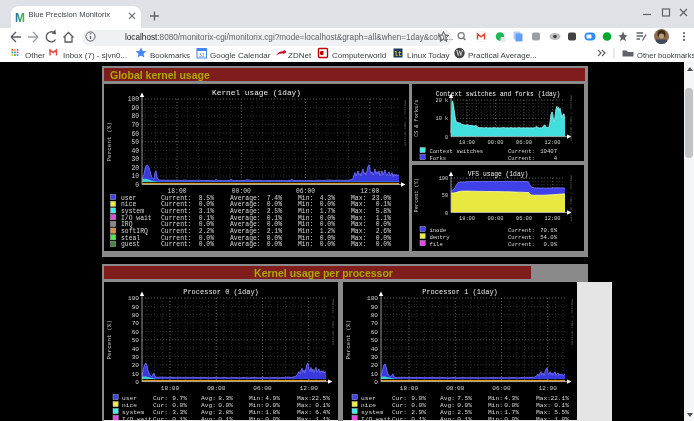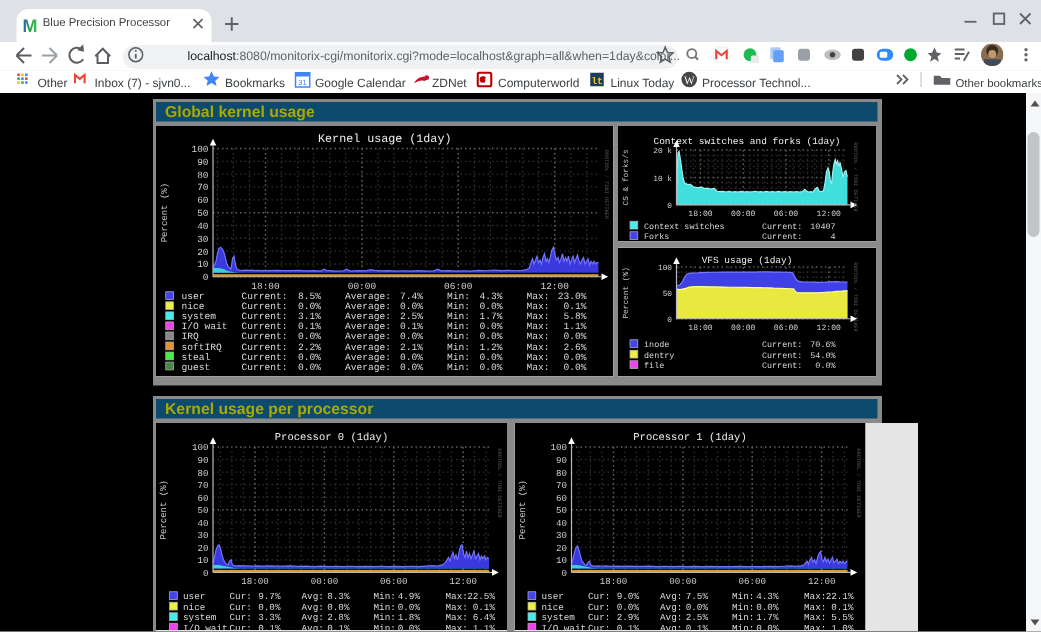--- a/index.html
+++ b/index.html
@@ -9,47 +9,47 @@
 #tabtitle { position:absolute; left:28.5px; top:9.5px; font-size:7.6px; color:#3b3f44; letter-spacing:0; }
 #navbar { position:absolute; left:0; top:28px; width:694px; height:19px; background:#ffffff; }
 #omni { position:absolute; left:82px; top:29.5px; width:370px; height:16px; background:#f0f1f2;
   border-radius:8px; }
 #url { position:absolute; left:101px; top:32.5px; font-size:8.2px; color:#202124; white-space:nowrap;padding-left:24px; }
 #url .d { color:#5f6368; }
 #bookbar { position:absolute; left:0; top:47px; width:694px; height:15px; background:#ffffff; }
 .bk { position:absolute; top:50.5px; font-size:8px; color:#3c4043; white-space:nowrap; }
 #page { position:absolute; left:0; top:62px; width:684px; height:359px; background:#000000; overflow:hidden; }
 .section { position:absolute; background:#8a8a8a; }
-.stitle { position:absolute; background:#0c4a6e; color:#a9a900; font-weight:bold;
+.stitle { position:absolute; background:#7f1d1d; color:#a9a900; font-weight:bold;
   font-size:10.5px; font-family:"Liberation Sans", sans-serif; }
 .stitle span { position:relative; top:1px; left:6px; }
 .cell { position:absolute; background:#e5e5e5; overflow:hidden; }
 #scroll { position:absolute; right:0; top:62px; width:10px; height:359px; background:#f5f6f7; }
 #thumb { position:absolute; right:1px; top:26px; width:8px; height:70px; background:#c1c4c9; border-radius:4px; }
 .sarrow { position:absolute; right:1.5px; width:0; height:0; border-left:3.5px solid transparent;
   border-right:3.5px solid transparent; }
 </style></head>
 <body>
 <div id="win">
   <div id="tabbar">
       <div id="tab"></div>
     </div>
-  <div id="tabtitle">Blue Precision Processor</div>
+  <div id="tabtitle">Blue Precision Monitorix</div>
   <div id="navbar"></div>
   <div id="omni"></div>
   <div id="url">localhost<span class="d">:8080/monitorix-cgi/monitorix.cgi?mode=localhost&amp;graph=all&amp;when=1day&amp;color...</span></div>
   <div id="bookbar"></div>
   <span class="bk" style="left:25px">Other</span>
   <span class="bk" style="left:63px">Inbox (7) - sjvn0...</span>
   <span class="bk" style="left:150px">Bookmarks</span>
   <span class="bk" style="left:210px">Google Calendar</span>
   <span class="bk" style="left:288px">ZDNet</span>
   <span class="bk" style="left:332px">Computerworld</span>
   <span class="bk" style="left:407px">Linux Today</span>
-  <span class="bk" style="left:468px">Processor Technol...</span>
+  <span class="bk" style="left:468px">Practical Average...</span>
   <span class="bk" style="left:637px; font-size:7.6px">Other bookmarks</span>
 
   <div id="page">
 
     <div class="section" style="left:102px; top:4px; width:486px; height:191px;"></div>
     <div class="stitle" style="left:104px; top:6px; width:481px; height:13px;"><span>Global kernel usage</span></div>
     <div class="cell" style="left:104px; top:22px; width:305px; height:167px;"><svg width="305" height="167" viewBox="0 0 305 167">
           <rect width="305" height="167" fill="#000000"></rect>
           <text x="152.5" y="10.5" font-family="Liberation Mono" font-size="7.8" fill="#eeeeee" text-anchor="middle" font-weight="normal">Kernel usage  (1day)</text>
           <text x="7.0" y="57.8" font-family="Liberation Mono" font-size="6.0" fill="#c8c8c8" text-anchor="middle" font-weight="normal" transform="rotate(-90 7 57.75)">Percent (%)</text>
@@ -330,21 +330,21 @@
           <text x="96.0" y="73.5" font-family="Liberation Mono" font-size="5.6" fill="#d8d8d8" text-anchor="start" font-weight="normal">Current:</text>
           <text x="145.0" y="73.5" font-family="Liberation Mono" font-size="5.6" fill="#d8d8d8" text-anchor="end" font-weight="normal">54.0%</text>
           <rect x="8.0" y="75.5" width="5.2" height="5.2" fill="#EE44EE" stroke="#b0b0b0" stroke-width="0.5"></rect>
           <text x="17.4" y="80.5" font-family="Liberation Mono" font-size="5.6" fill="#d8d8d8" text-anchor="start" font-weight="normal">file</text>
           <text x="96.0" y="80.5" font-family="Liberation Mono" font-size="5.6" fill="#d8d8d8" text-anchor="start" font-weight="normal">Current:</text>
           <text x="145.0" y="80.5" font-family="Liberation Mono" font-size="5.6" fill="#d8d8d8" text-anchor="end" font-weight="normal">0.0%</text>
           <text x="157.5" y="33.0" font-family="Liberation Mono" font-size="3.5" fill="#585858" text-anchor="middle" font-weight="normal" transform="rotate(90 157.5 33)">RRDTOOL / TOBI OETIKER</text>
         </svg></div>
 
     <div class="section" style="left:102px; top:202px; width:486px; height:157px;"></div>
-    <div class="stitle" style="left:104px; top:204px; width:481px; height:13px;"><span>Kernel usage per processor</span></div>
+    <div class="stitle" style="left:104px; top:204px; width:427px; height:13px;text-align:center;"><span>Kernel usage per processor</span></div>
     <div class="cell" style="left:104px; top:220px; width:234px; height:176px;"><svg width="234" height="138" viewBox="0 0 234 138">
           <rect width="234" height="138" fill="#000000"></rect>
           <text x="117.0" y="11.5" font-family="Liberation Mono" font-size="7.0" fill="#eeeeee" text-anchor="middle" font-weight="normal">Processor 0  (1day)</text>
           <text x="7.0" y="57.8" font-family="Liberation Mono" font-size="6.0" fill="#c8c8c8" text-anchor="middle" font-weight="normal" transform="rotate(-90 7 57.8)">Percent (%)</text>
           <line x1="38.0" y1="16.0" x2="222.0" y2="16.0" stroke="#616161" stroke-width="0.9" stroke-dasharray="1 2"></line>
           <text x="35.0" y="18.3" font-family="Liberation Mono" font-size="6.1" fill="#d0d0d0" text-anchor="end" font-weight="normal">100</text>
           <line x1="38.0" y1="24.4" x2="222.0" y2="24.4" stroke="#303030" stroke-width="0.9" stroke-dasharray="1 2"></line>
           <text x="35.0" y="26.7" font-family="Liberation Mono" font-size="6.1" fill="#d0d0d0" text-anchor="end" font-weight="normal">90</text>
           <line x1="38.0" y1="32.7" x2="222.0" y2="32.7" stroke="#303030" stroke-width="0.9" stroke-dasharray="1 2"></line>
           <text x="35.0" y="35.0" font-family="Liberation Mono" font-size="6.1" fill="#d0d0d0" text-anchor="end" font-weight="normal">80</text>

